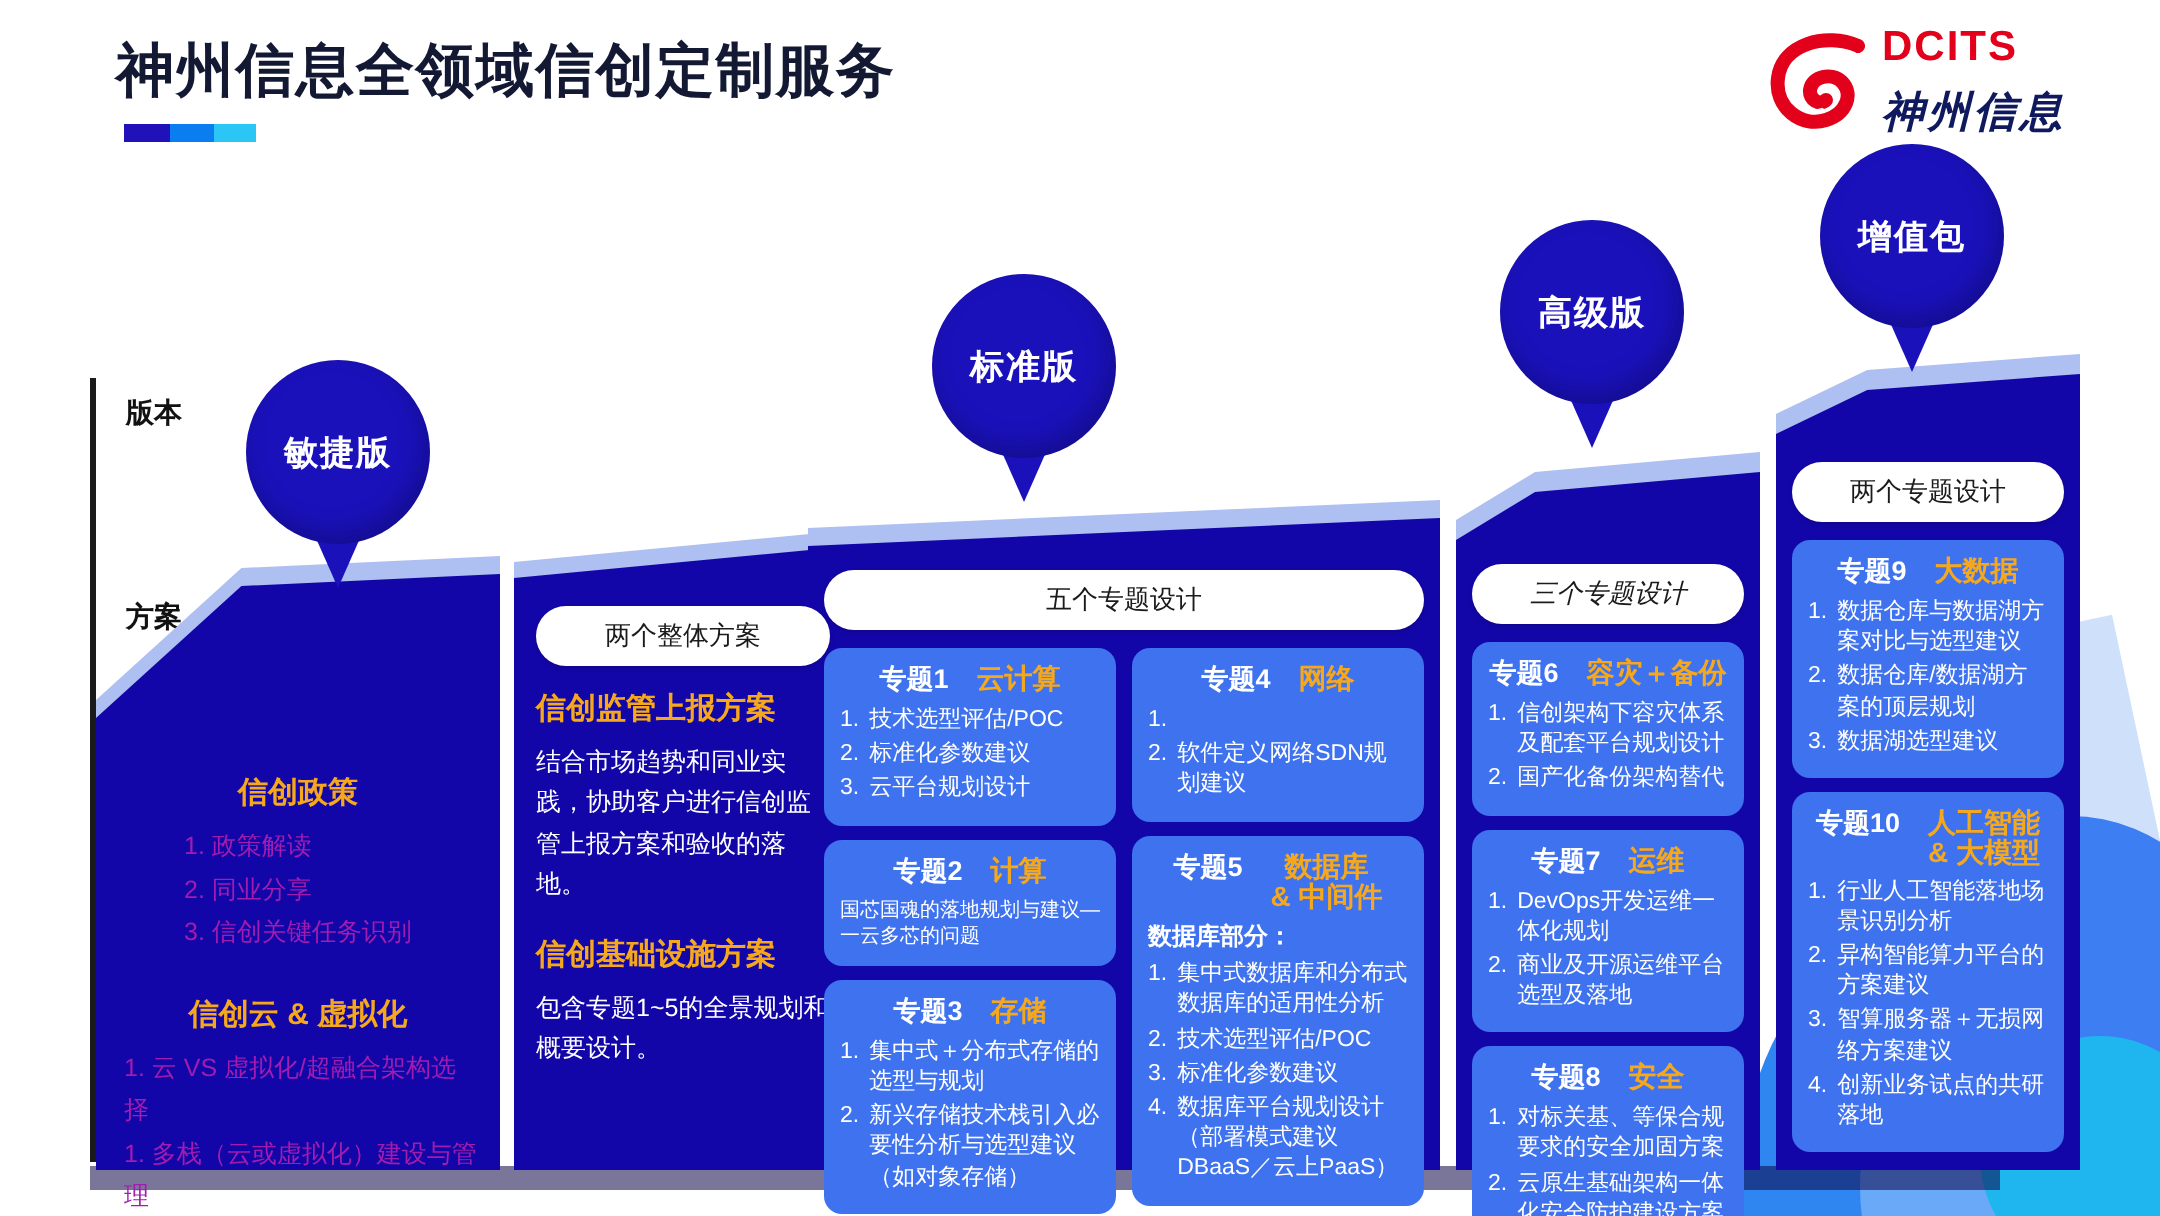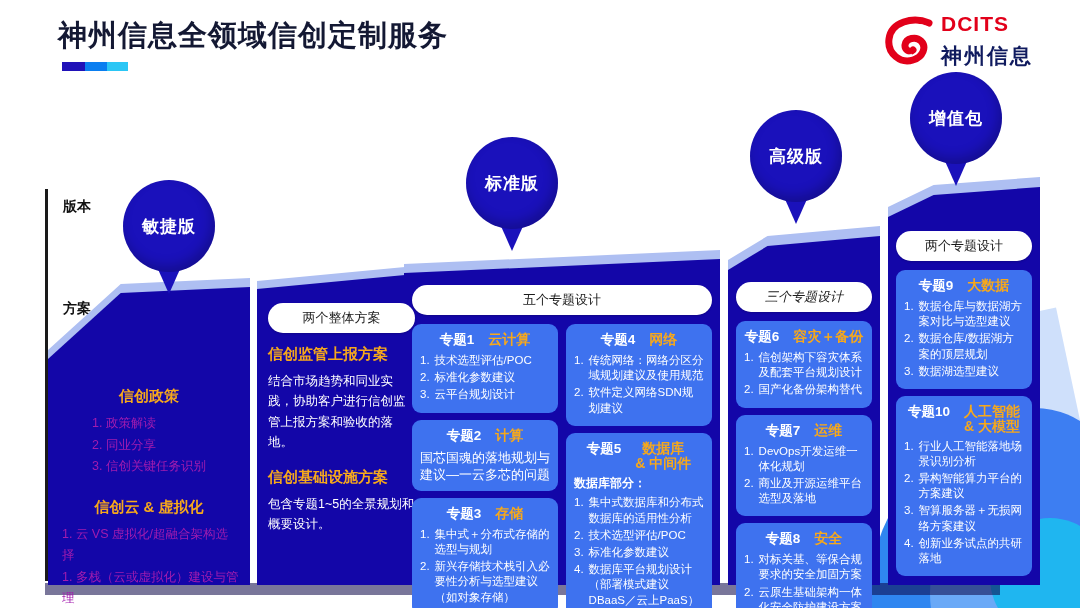--- a/index.html
+++ b/index.html
@@ -37,21 +37,21 @@
   .tr2 { width: 22px; background: #0a7ef0; }
   .tr3 { width: 22px; background: #2bc6f5; }
 
   
   .logo { position: absolute; right: 22px; top: 10px; width: 175px; height: 62px; }
   .logo svg { position: absolute; left: 0; top: 4px; }
   .logo-name { position: absolute; left: 58px; top: 2px; font-size: 21px;
                font-weight: bold; color: #e2001a; letter-spacing: 1px;
                font-family: "Liberation Sans", sans-serif; }
   .logo-cn { position: absolute; left: 58px; top: 32px; font-size: 21px;
-             font-weight: bold; color: #0f1a5e; letter-spacing: 2px; }
+             font-weight: bold; color: #0f1a5e; letter-spacing: 2px; font-style: italic; }
 
   
   .axis-line { position: absolute; left: 45px; top: 189px; width: 3px; height: 392px;
                background: #1a1a1a; }
   .axis-lbl { position: absolute; font-size: 14px; font-weight: bold; color: #111; }
   .lbl-version { left: 63px; top: 198px; }
   .lbl-plan { left: 63px; top: 300px; }
 
   
   .col { position: absolute; bottom: 23px; }
@@ -122,21 +122,21 @@
     margin-bottom: 7px; color: #ffffff;
   }
   .card-head { display: flex; align-items: baseline; justify-content: center; gap: 14px;
                margin-bottom: 4px; }
   .card-no { font-size: 13.5px; font-weight: bold; color: #ffffff; }
   .card-topic { font-size: 14px; font-weight: bold; color: #f6a81c; line-height: 1.1; text-align: center;}
   .card ol { list-style: none; }
   .card li { font-size: 11.5px; line-height: 1.32; margin-bottom: 2px;
              display: flex; gap: 5px; }
   .card li .n { flex: 0 0 auto; }
-  .card p { font-size: 13px; line-height: 1.32; }
+  .card p { font-size: 10px; line-height: 1.32; }
   .sub-h { font-size: 12px; font-weight: bold; margin: 2px 0 3px 0; }
 
   
   .sec-title { color: #f6a81c; font-weight: bold; font-size: 15px; text-align: center;
                margin-bottom: 7px; }
   .sec-title.left { text-align: left; }
   .dark-list { list-style: none; }
   .dark-list li { color: #a21caf; font-size: 12.5px; line-height: 1.72; }
   .dark-p { color: #fff; font-size: 12.5px; line-height: 1.62; }
 
@@ -290,21 +290,20 @@
 
         <div style="flex:1 1 0; min-width:0;">
           <div class="card">
             <div class="card-head">
               <span class="card-no">专题4</span>
               <span class="card-topic">网络</span>
             </div>
             <ol>
               <li>
                   <span class="n">1.</span>
-                  <span>传统网络：网络分区分域规划建议及使用规范</span>
                 </li>
               <li>
                   <span class="n">2.</span>
                   <span>软件定义网络SDN规划建议</span>
                 </li>
             </ol>
           </div>
           <div class="card" style="margin-bottom:0;">
             <div class="card-head">
               <span class="card-no">专题5</span>

